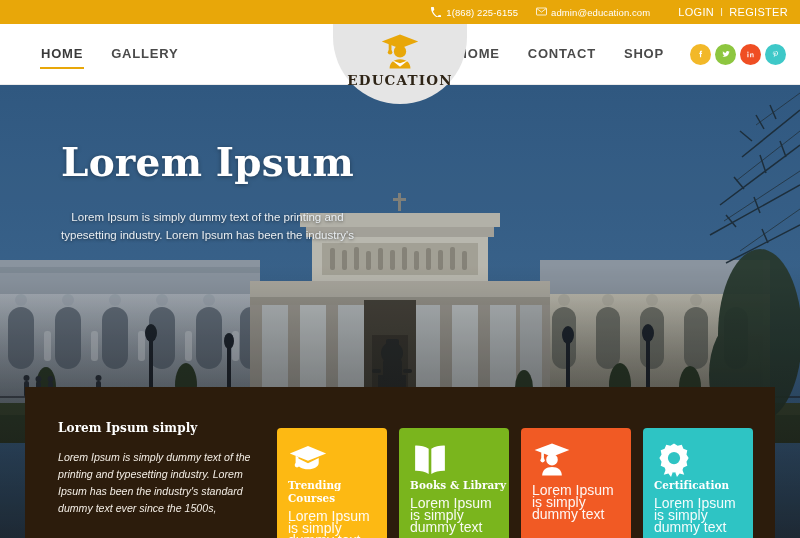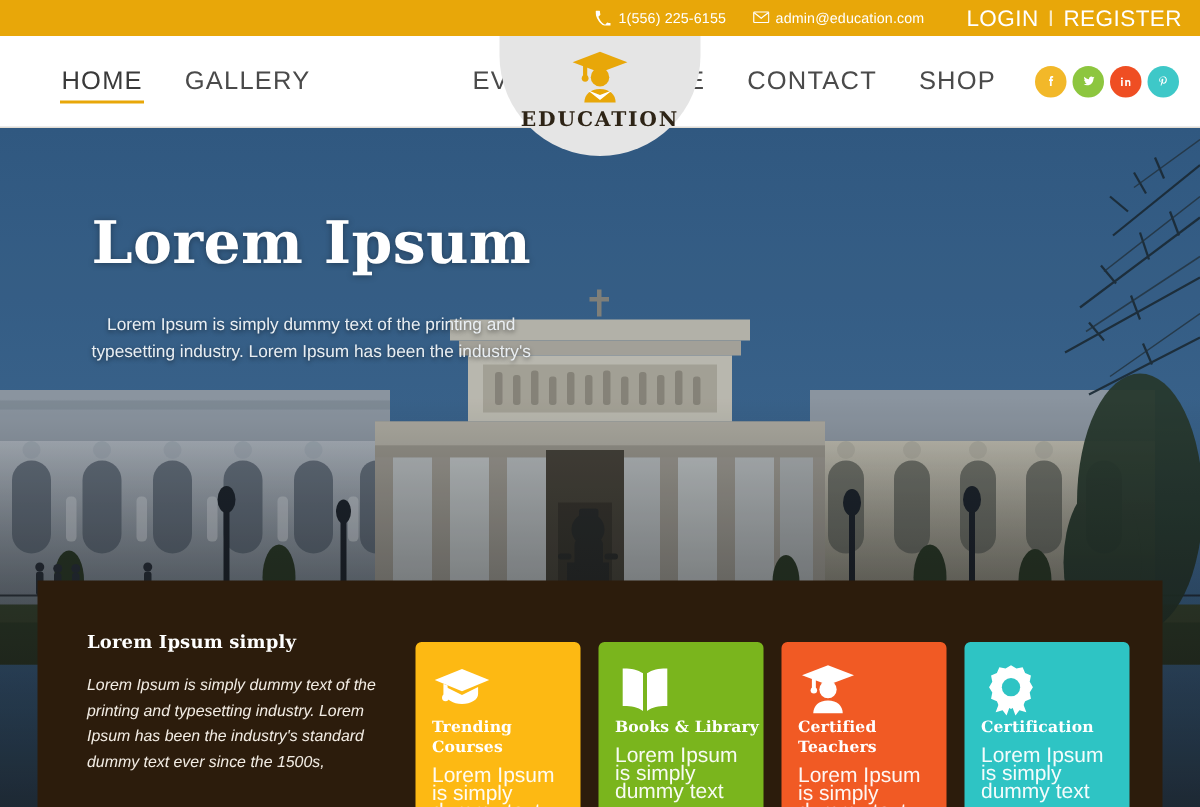--- a/index.html
+++ b/index.html
@@ -31,21 +31,21 @@
     letter-spacing: .1px;
     margin-left: 18px;
     white-space: nowrap;
   }
   .topbar-auth {
     display: flex;
     align-items: center;
     gap: 6px;
     margin-left: 28px;
     color: #ffffff;
-    font-size: 15px;
+    font-size: 11px;
     letter-spacing: .3px;
   }
   .topbar-auth span { color: #ffffff; }
   .topbar-sep { opacity: .75; }
   .ti-icon { display: inline-block; width: 10px; height: 10px; line-height: 10px; }
   .ti-icon svg { display: block; }
 
   
   .navbar {
     height: 61px;
@@ -56,22 +56,22 @@
     z-index: 35;
     border-bottom: 1px solid #ececec;
   }
   .nav-left, .nav-right {
     display: flex;
     align-items: center;
   }
   .nav-left { margin-left: 27px; gap: 0; }
   .nav-right { position: absolute; right: 14px; gap: 0; }
   .nav-link {
-    font-size: 17px;
-    font-weight: normal;
+    font-size: 13px;
+    font-weight: bold;
     letter-spacing: .8px;
     color: #4a4a4a;
     text-decoration: none;
     padding: 0 14px;
     position: relative;
     line-height: 22px;
     cursor: pointer;
   }
   .nav-link.active { color: #3a3a3a; }
   .nav-link.active::after {
@@ -224,21 +224,21 @@
 </head>
 <body>
 
 <div class="topbar">
   <div class="topbar-item">
     <span class="ti-icon">
       <svg width="10" height="10" viewBox="0 0 24 24" fill="#ffffff">
         <path d="M6.6 10.8c1.9 3.8 5 6.8 8.8 8.8l2.9-2.9c.4-.4.9-.5 1.3-.3 1.4.5 3 .7 4.6.7.7 0 1.2.5 1.2 1.2V23c0 .7-.5 1.2-1.2 1.2C11.6 24.2 0 12.6 0 -1.8 0 -2.5.5 -3 1.2 -3h4.7c.7 0 1.2.5 1.2 1.2 0 1.6.3 3.2.7 4.6.1.4 0 .9-.3 1.3l-2.9 2.9z" transform="translate(0,3)"></path>
       </svg>
     </span>
-    <span>1(556) 225-6155</span>
+    <span>1(868) 225-6155</span>
   </div>
   <div class="topbar-item">
     <span class="ti-icon">
       <svg width="11" height="9" viewBox="0 0 22 16" fill="none" stroke="#ffffff" stroke-width="1.6">
         <rect x="1" y="1" width="20" height="14" rx="1"></rect>
         <path d="M1.6 2 L11 9.2 L20.4 2"></path>
       </svg>
     </span>
     <span>admin@education.com</span>
   </div>
@@ -522,21 +522,20 @@
     <div class="card" style="background:#f15a24">
       <span class="card-icon">
         <svg width="40" height="38" viewBox="0 0 48 46" fill="#ffffff">
           <path d="M24 3 L45 11 L24 19 L3 11 Z"></path>
           <path d="M11 13.5 v7.4 a1.6 1.6 0 0 0 3.2 0 v-7.4 z"></path>
           <circle cx="12.6" cy="23.3" r="2.6"></circle>
           <circle cx="24" cy="22.6" r="7"></circle>
           <path d="M24 31.4 c-7.3 0-11.9 4.2-11.9 10.4 h23.8 c0-6.2-4.6-10.4-11.9-10.4 z"></path>
         </svg>
       </span>
-      <div class="card-title">Certified Teachers</div>
       <div class="card-desc">Lorem Ipsum is simply dummy text</div>
     </div>
 
     <div class="card" style="background:#2ec4c4">
       <span class="card-icon">
         <svg width="40" height="38" viewBox="0 0 48 46" fill="#ffffff">
           <path d="M24 3 l4.4 2.6 5-1 2 4.7 4.7 2 -1 5 2.6 4.4 -2.6 4.4 1 5 -4.7 2 -2 4.7 -5-1 -4.4 2.6 -4.4-2.6 -5 1 -2-4.7 -4.7-2 1-5 -2.6-4.4 2.6-4.4 -1-5 4.7-2 2-4.7 5 1 z"></path>
           <circle cx="24" cy="20.7" r="7.4" fill="#2ec4c4"></circle>
           <path d="M15.6 30.4 L11.6 41 l5.6-1.6 3.2 4.2 3.4-9.4 z"></path>
           <path d="M32.4 30.4 L36.4 41 l-5.6-1.6 -3.2 4.2 -3.4-9.4 z"></path>

